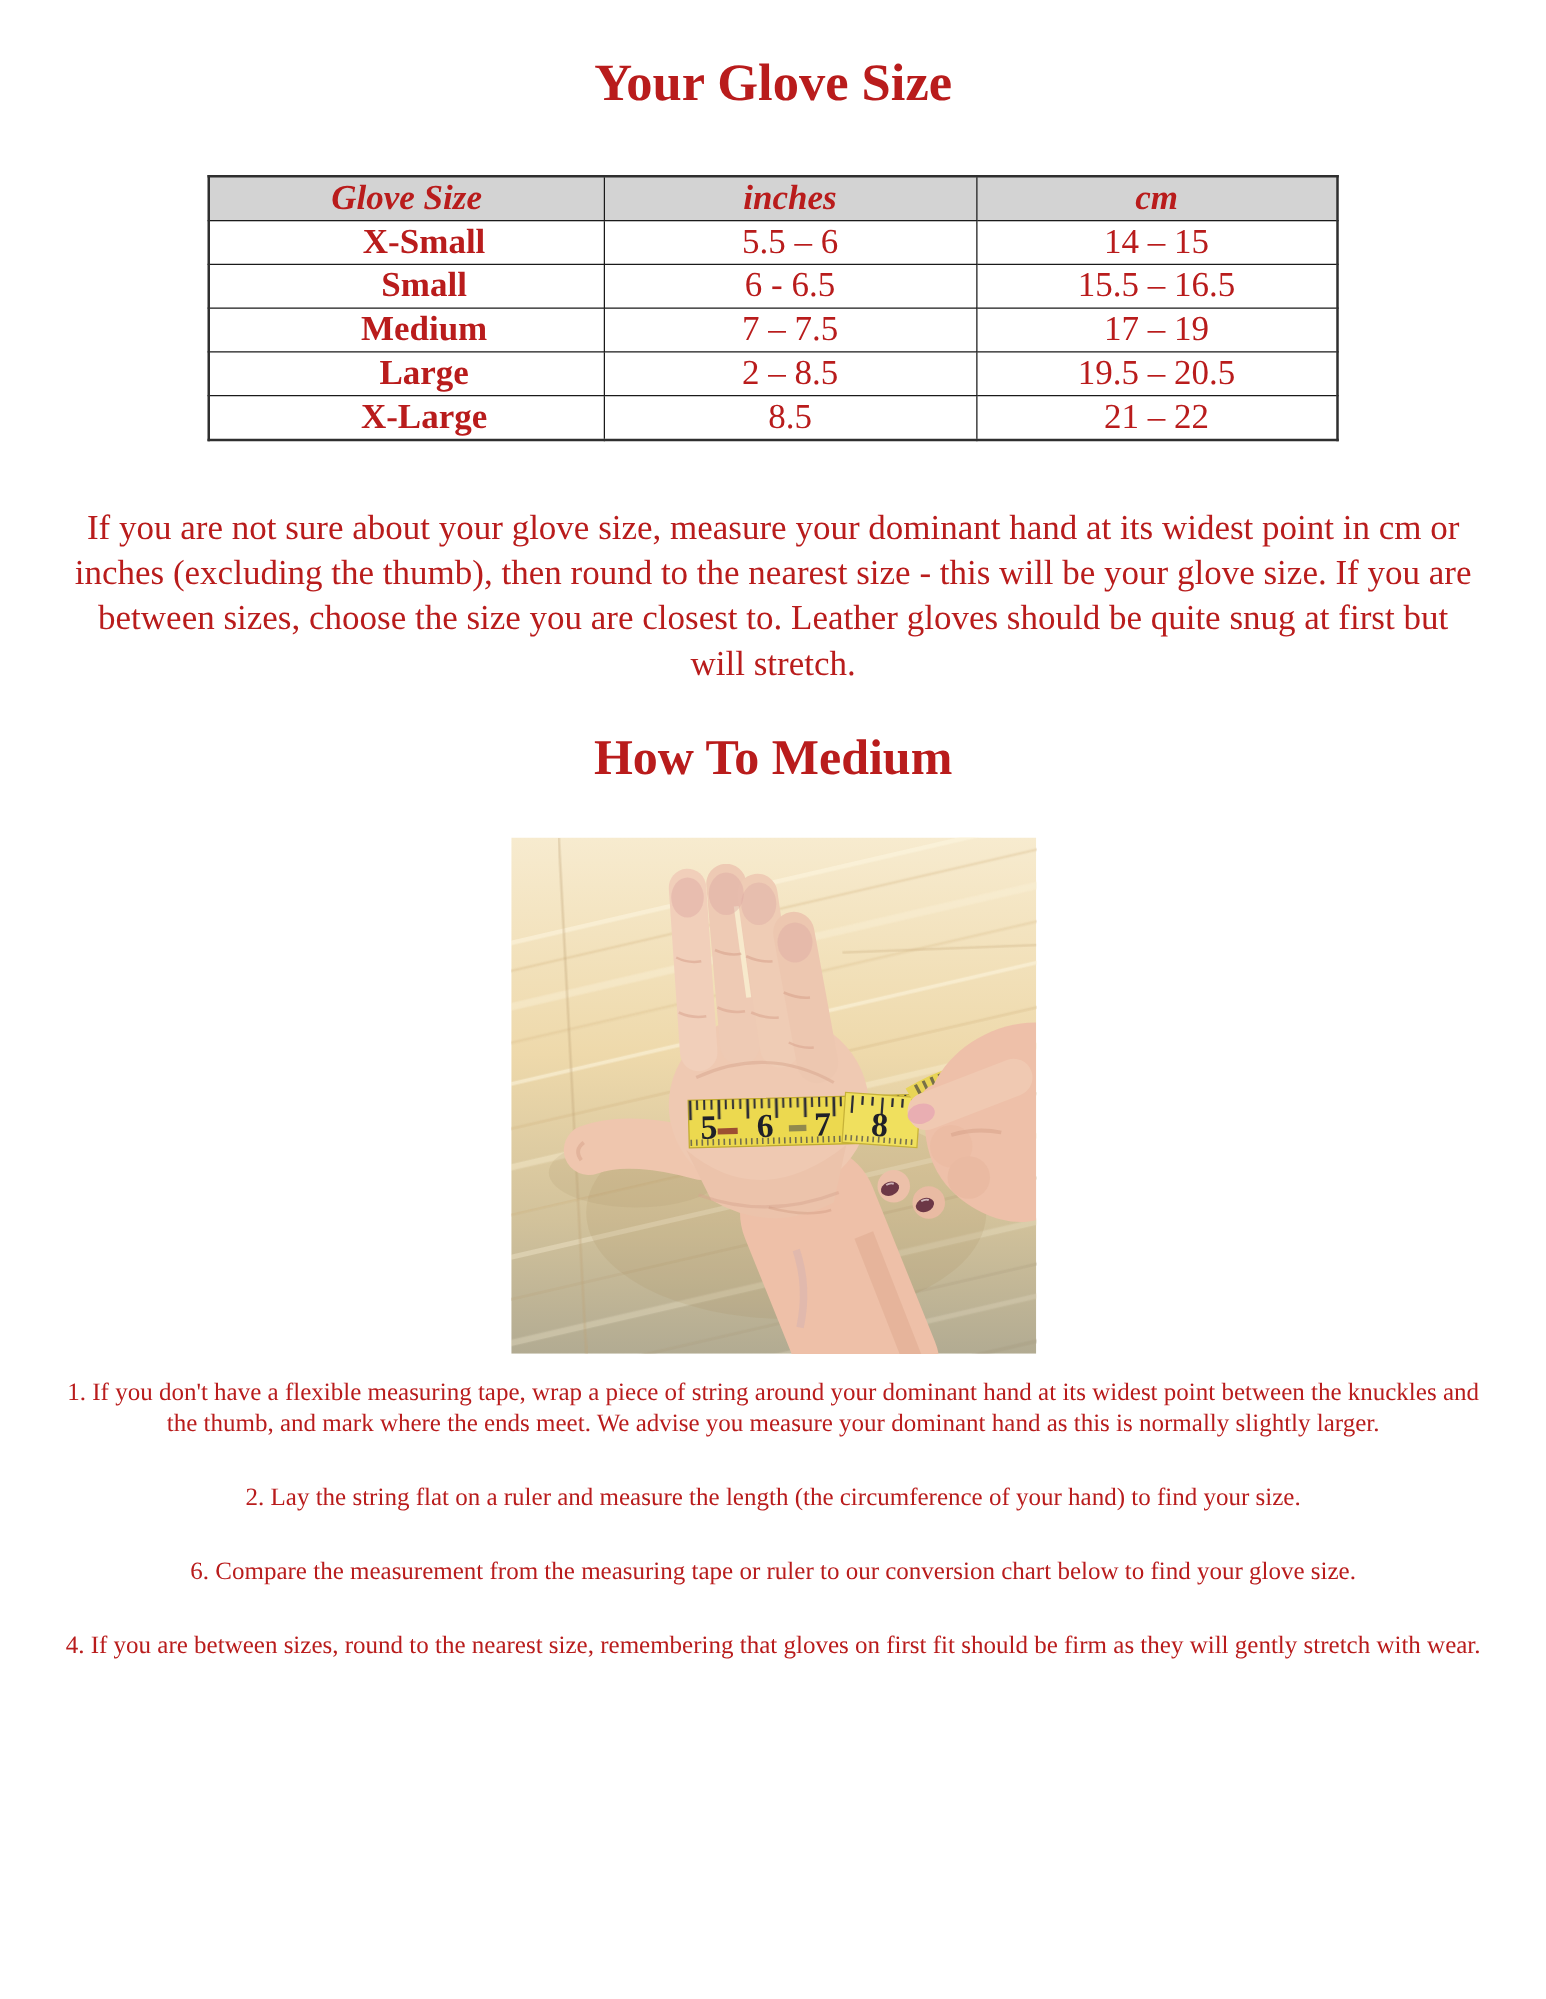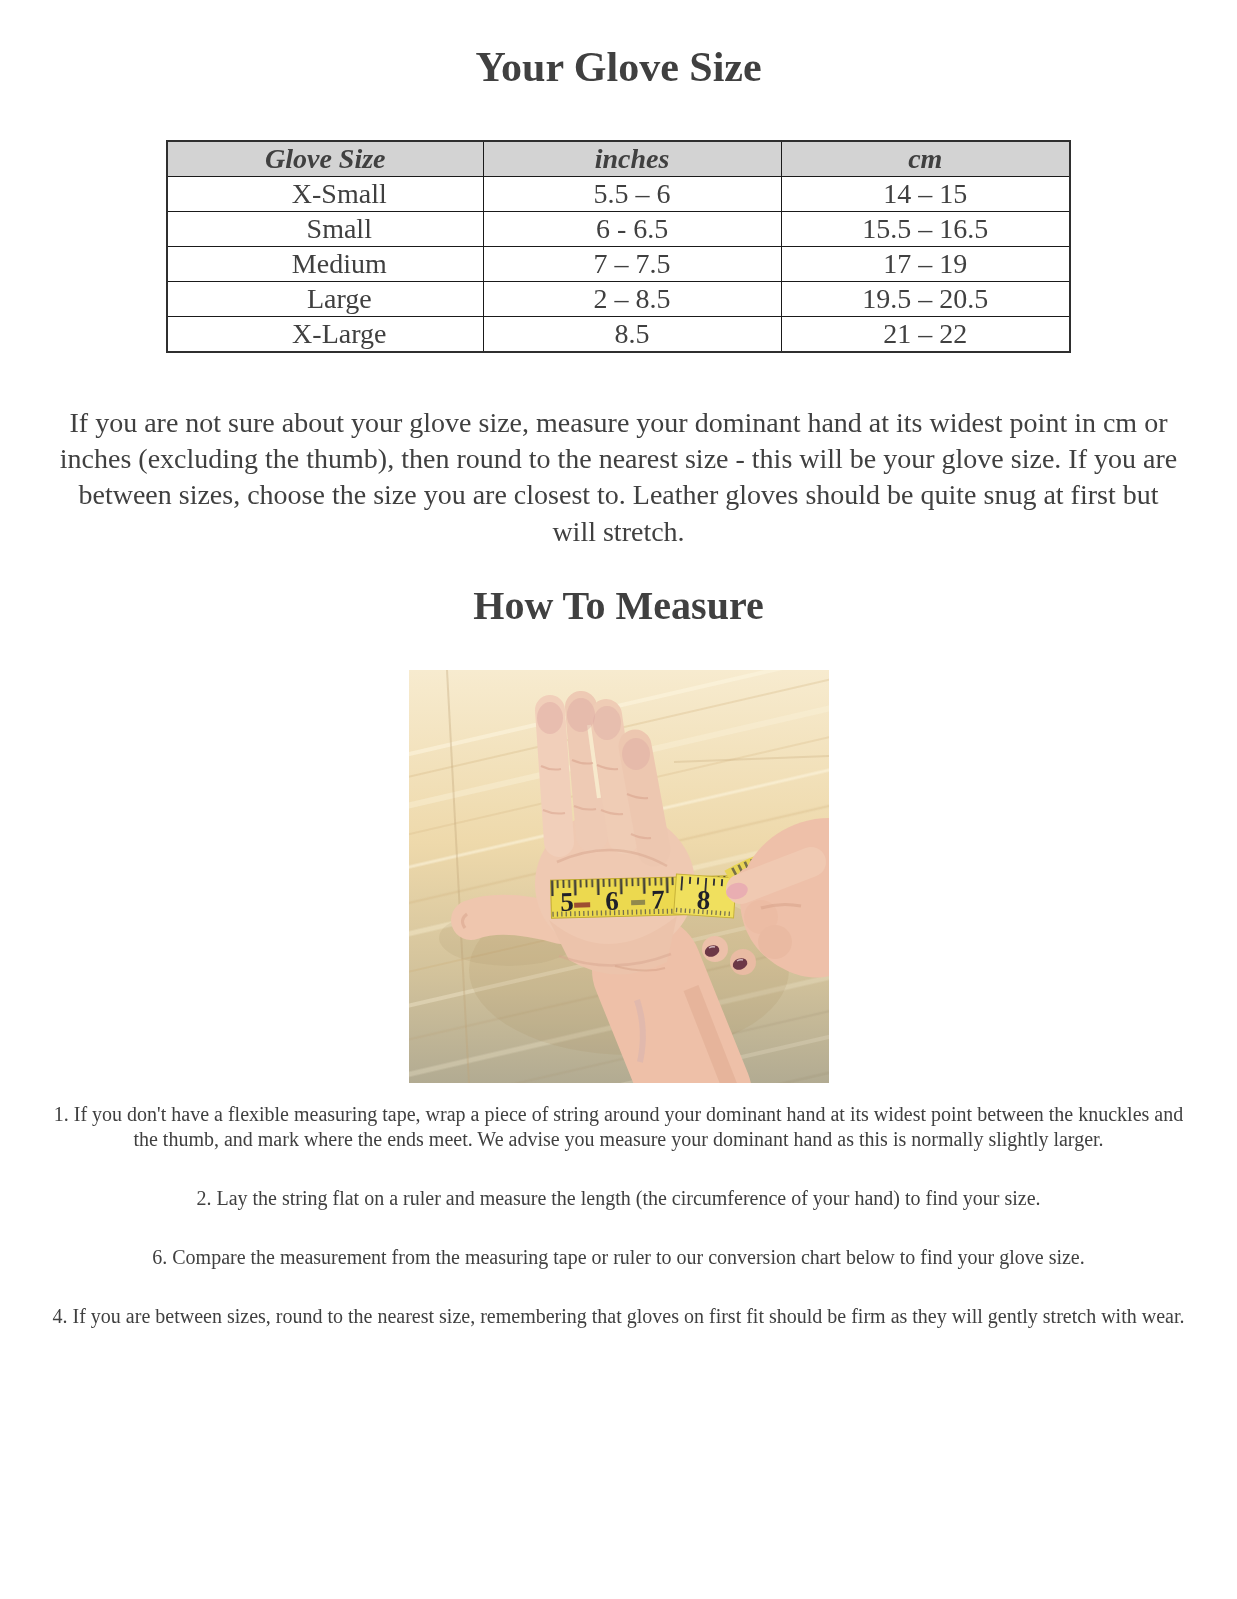--- a/index.html
+++ b/index.html
@@ -2,21 +2,21 @@
 <html><head>
 <meta charset="utf-8">
 <style>
   html,body{margin:0;padding:0;background:#ffffff;}
   .page{
     position:relative;
     width:1237px;
     height:1512px;
     margin:0 auto;
     background:#ffffff;
-    color:#404040;
+    color:#b91c1c;
     font-family:"Liberation Serif","DejaVu Serif",serif;
     overflow:hidden;
   }
   h1.doc-title{
     margin:0;
     padding-top:44px;
     text-align:center;
     font-size:42px;
     line-height:1.1;
     font-weight:bold;
@@ -38,21 +38,21 @@
     text-align:center;
     vertical-align:middle;
     font-size:28px;
     line-height:1.0;
   }
   .size-table th{
     background:#d3d3d3;
     font-weight:bold;
     font-style:italic;
   }
-  .size-table td.size-name{font-weight:normal;padding-left:32px;}
+  .size-table td.size-name{font-weight:bold;padding-left:32px;}
   p.intro{
     width:1118px;
     margin:52px auto 0;
     text-align:center;
     font-size:28px;
     line-height:1.29;
   }
   h2.measure-title{
     margin:34px 0 0;
     text-align:center;
@@ -121,21 +121,21 @@
       <tr>
         <td class="size-name">X-Large</td>
         <td>8.5</td>
         <td>21 – 22</td>
       </tr>
     </tbody>
   </table>
 
   <p class="intro">If you are not sure about your glove size, measure your dominant hand at its widest point in cm or inches (excluding the thumb), then round to the nearest size - this will be your glove size. If you are between sizes, choose the size you are closest to. Leather gloves should be quite snug at first but will stretch.</p>
 
-  <h2 class="measure-title">How To Measure</h2>
+  <h2 class="measure-title">How To Medium</h2>
 
   <div class="photo-wrap">
     <svg width="420" height="413" viewBox="0 0 420 413" xmlns="http://www.w3.org/2000/svg">
       <defs>
         <linearGradient id="wood" x1="0" y1="0" x2="0" y2="1">
           <stop offset="0" stop-color="#f7ebcf"></stop>
           <stop offset="0.42" stop-color="#eed9ab"></stop>
           <stop offset="0.74" stop-color="#d2c29b"></stop>
           <stop offset="1" stop-color="#b2ab92"></stop>
         </linearGradient>

